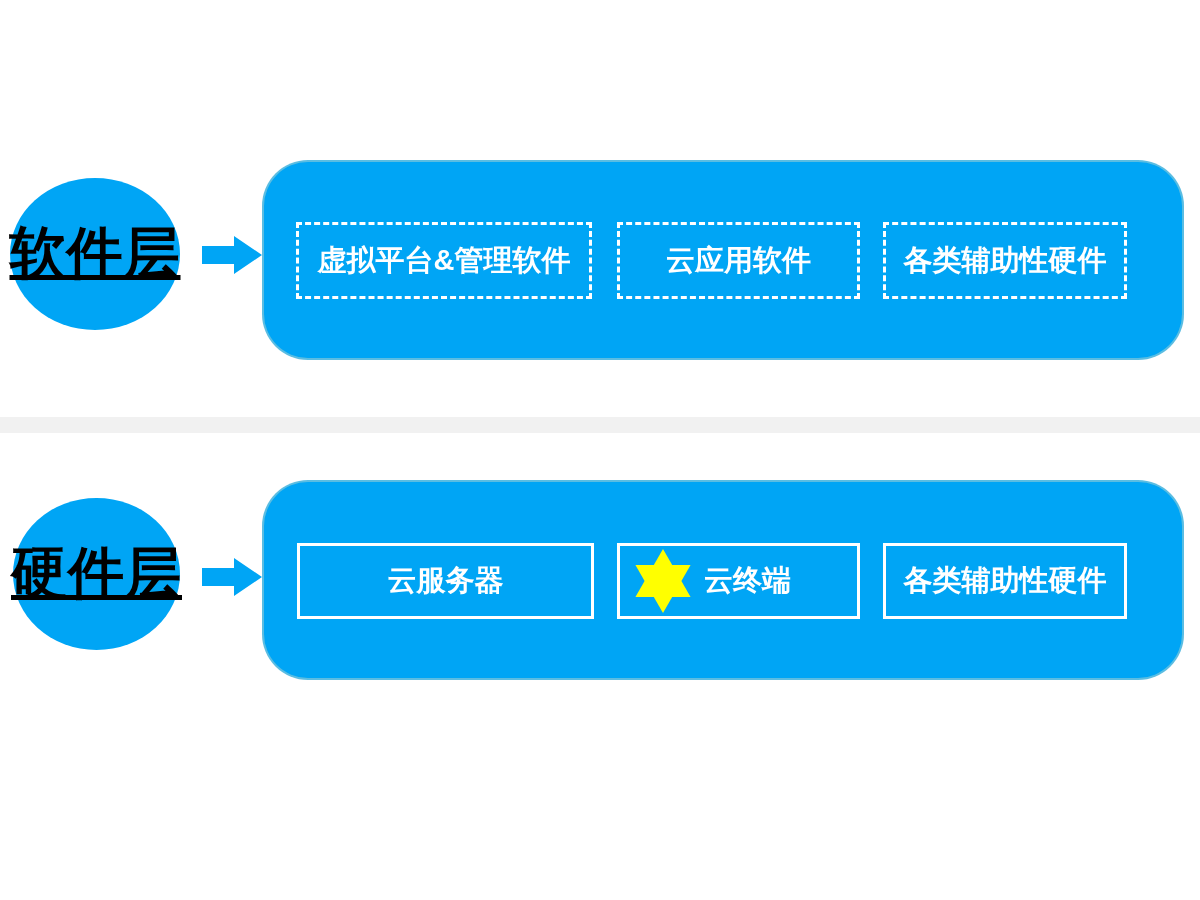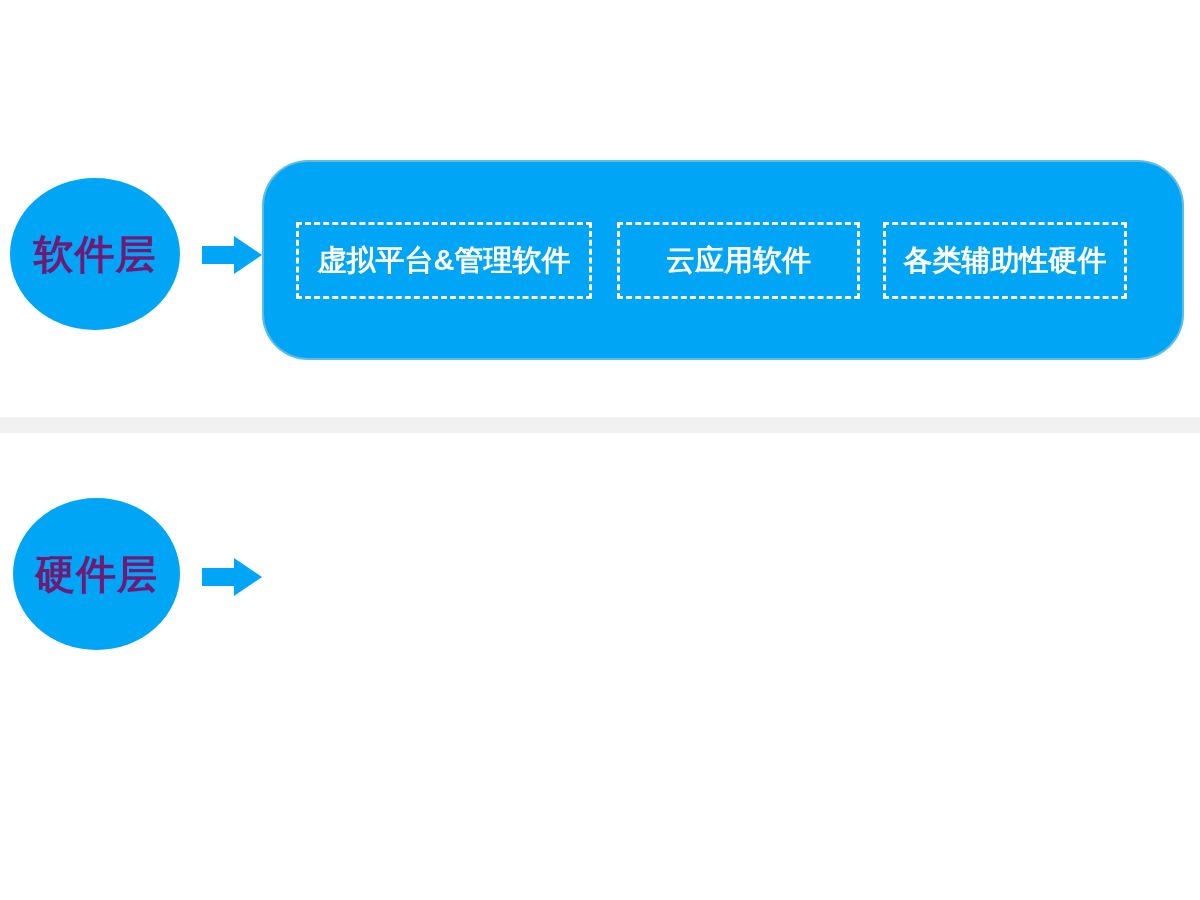--- a/index.html
+++ b/index.html
@@ -27,25 +27,26 @@
     position: absolute;
     background: #00a5f5;
     border-radius: 50%;
     display: flex;
     align-items: center;
     justify-content: center;
   }
   .circle-software { left: 10px;  top: 178px; width: 170px; height: 152px; }
   .circle-hardware { left: 13px;  top: 498px; width: 167px; height: 152px; align-items: center; }
   .circle span {
-    color: #701a75;
-    font-size: 40px;
+    color: #000000;
+    font-size: 56px;
     font-weight: bold;
     letter-spacing: 1px;
     white-space: nowrap;
+    text-decoration: underline;
   }
   .arrow {
     position: absolute;
     width: 60px;
     height: 38px;
   }
   .arrow polygon { fill: #00a5f5; }
   .arrow-software { left: 202px; top: 236px; }
   .arrow-hardware { left: 202px; top: 558px; }
   .panel {
@@ -119,14 +120,29 @@
   </div>
 
   <div class="circle circle-hardware">
     <span>硬件层</span>
   </div>
 
   <svg class="arrow arrow-hardware" viewBox="0 0 60 38">
     <polygon points="0,10 32,10 32,0 60,19 32,38 32,28 0,28"></polygon>
   </svg>
 
+  <div class="panel panel-hardware">
+    <div class="box solid hw-a">
+      <span>云服务器</span>
+    </div>
+    <div class="box solid hw-b">
+      <svg class="star" viewBox="0 0 100 116">
+        <polygon points="50,0 100,87 0,87"></polygon>
+        <polygon points="50,116 0,29 100,29"></polygon>
+      </svg>
+      <span>云终端</span>
+    </div>
+    <div class="box solid hw-c">
+      <span>各类辅助性硬件</span>
+    </div>
+  </div>
 
 </div>
 
 </body></html>

